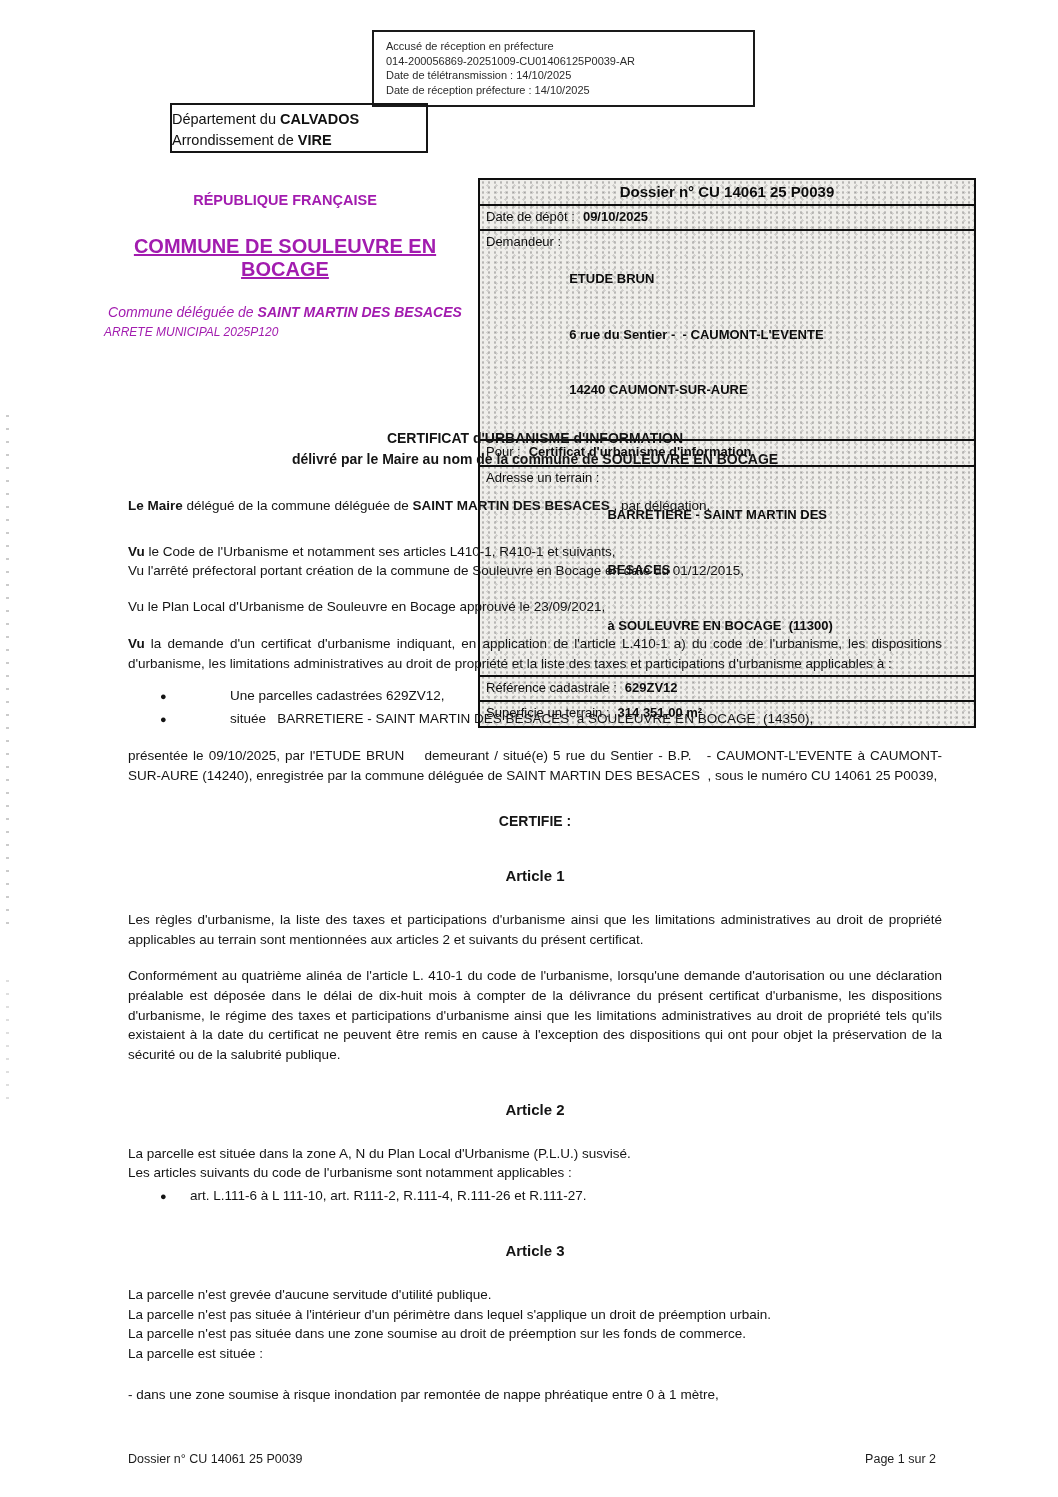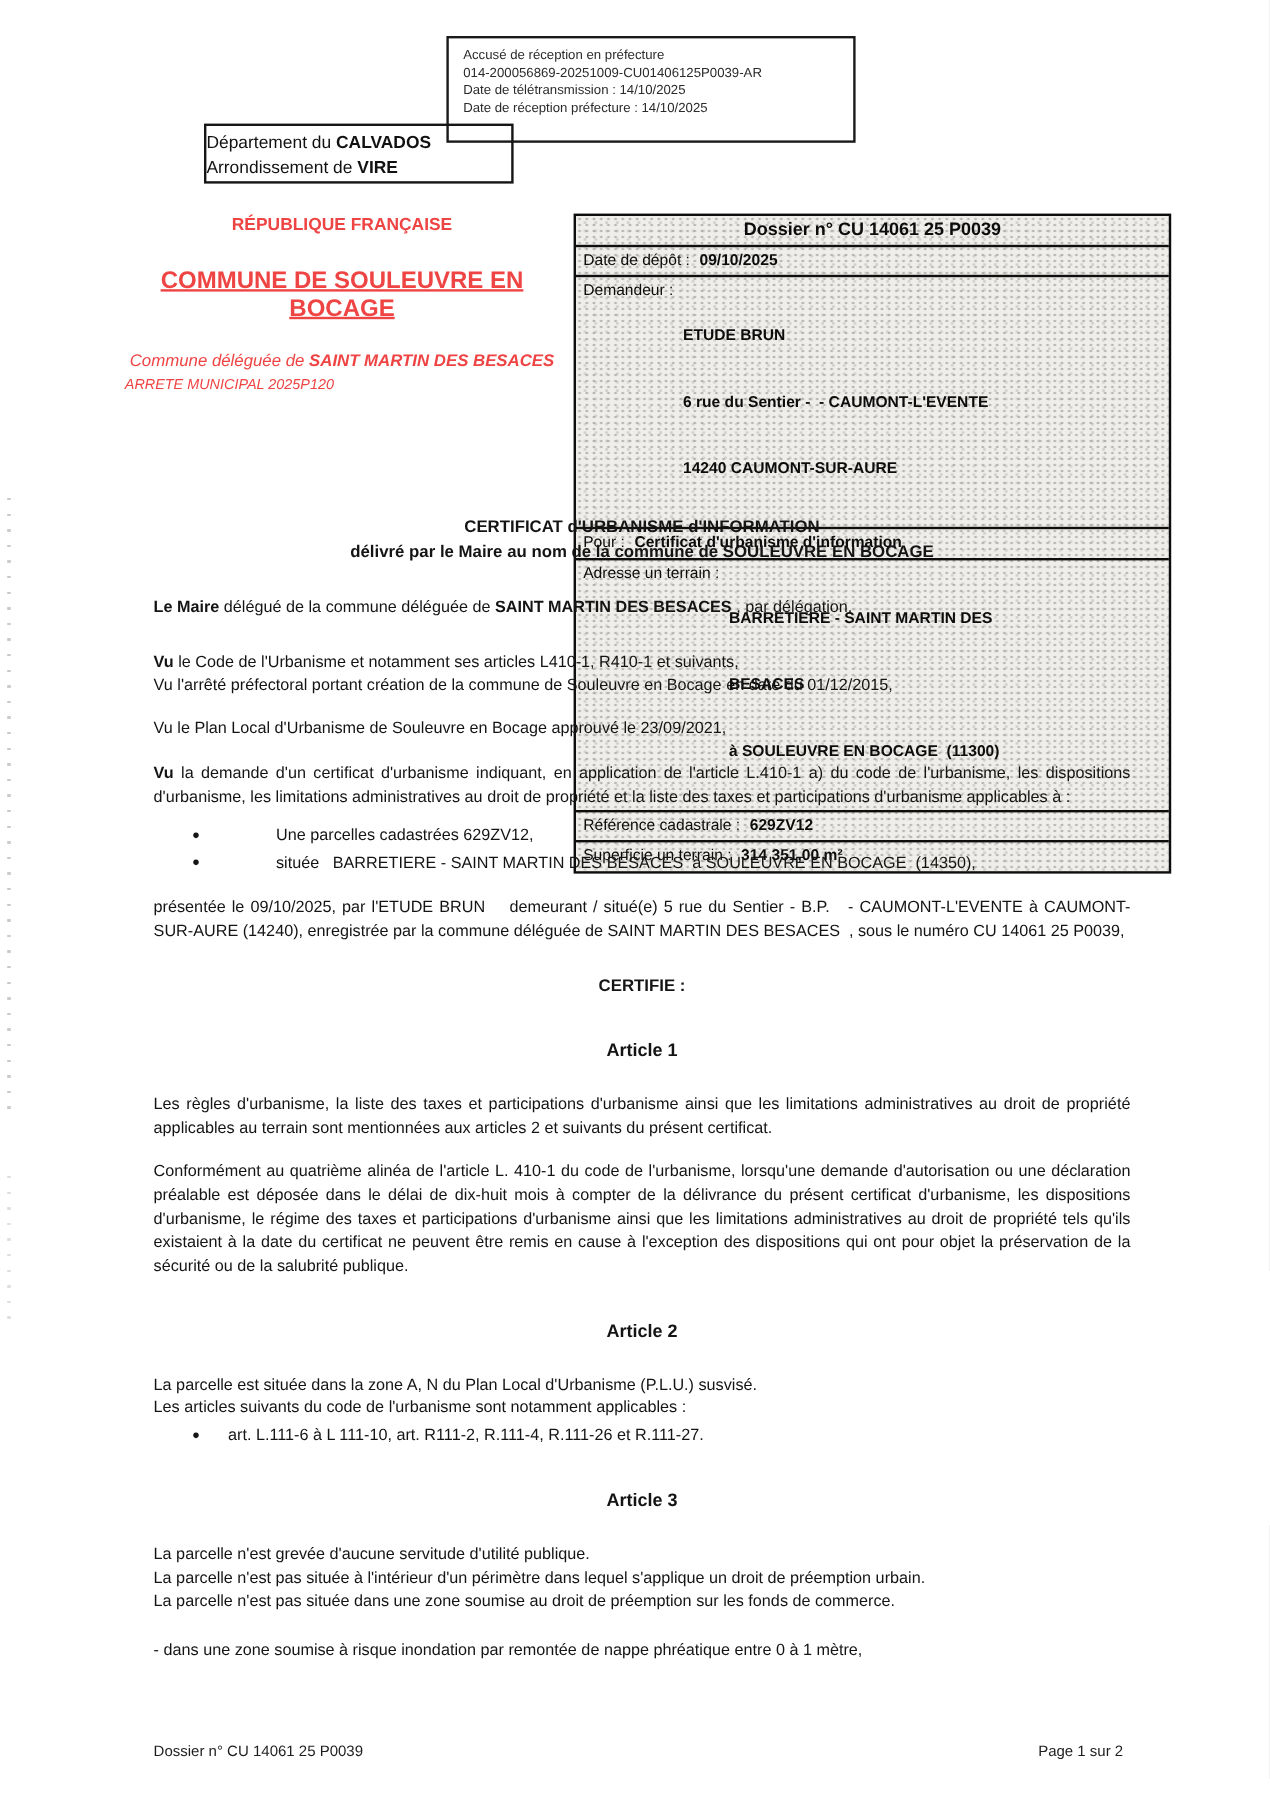--- a/index.html
+++ b/index.html
@@ -18,34 +18,34 @@
   
   .edge-noise {
     position: absolute; left: 6px; top: 415px; width: 3px; height: 515px;
     background: repeating-linear-gradient(to bottom, rgba(40,40,40,.6) 0 2px, transparent 2px 13px);
     opacity: .4;
   }
   .edge-noise.lower { top: 980px; height: 120px; opacity: .25; }
 
   
   .stamp-box {
-    position: absolute; left: 372px; top: 30px; width: 341px; min-height: 66px;
-    border: 2px solid #1a1a1a; padding: 7px 10px 20px 12px;
+    position: absolute; left: 372px; top: 30px; width: 383px; min-height: 66px;
+    border: 2px solid #1a1a1a; padding: 7px 10px 8px 12px;
     font-size: 11px; line-height: 1.32; color: #2b2b2b;
   }
 
   
   .dept-box {
     position: absolute; left: 170px; top: 103px; width: 258px; height: 50px;
     border: 2px solid #151515; text-align: left;
     font-size: 14.5px; line-height: 1.45; padding-top: 4px; color: #111;
   }
 
   
-  .left-header { position: absolute; left: 98px; top: 180px; width: 374px; text-align: center; color: #ef4444; }
+  .left-header { position: absolute; left: 98px; top: 192px; width: 374px; text-align: center; color: #a21caf; }
   .republic { font-weight: bold; font-size: 14.5px; }
   .commune-title { font-weight: bold; font-size: 20px; text-decoration: underline; margin-top: 27px; }
   .delegated { font-style: italic; font-size: 14px; margin-top: 22px; line-height: 1.4; }
   .arrete { font-style: italic; font-size: 12px; margin-top: 2px; text-align: left; padding-left: 6px; }
 
   
   .dossier-table {
     position: absolute; left: 478px; top: 178px; width: 498px;
     border: 2px solid #0e0e0e;
     background-color: #efeeea;
@@ -194,20 +194,21 @@
     <p class="line">Les articles suivants du code de l'urbanisme sont notamment applicables :</p>
     <div class="bullet-row bl2">
       <span class="marker">●</span>
       <span class="btext">art. L.111-6 à L 111-10, art. R111-2, R.111-4, R.111-26 et R.111-27.</span>
     </div>
 
     <div class="article-heading">Article 3</div>
     <p class="p-after-heading">La parcelle n'est grevée d'aucune servitude d'utilité publique.</p>
     <p class="line">La parcelle n'est pas située à l'intérieur d'un périmètre dans lequel s'applique un droit de préemption urbain.</p>
     <p class="line">La parcelle n'est pas située dans une zone soumise au droit de préemption sur les fonds de commerce.</p>
+    <p class="line">La parcelle est située :</p>
     <p class="gap-line">- dans une zone soumise à risque inondation par remontée de nappe phréatique entre 0 à 1 mètre,</p>
 
   </div>
 
   <div class="footer">
     <span>Dossier n° CU 14061 25 P0039</span>
     <span>Page 1 sur 2</span>
   </div>
 
 </div>

